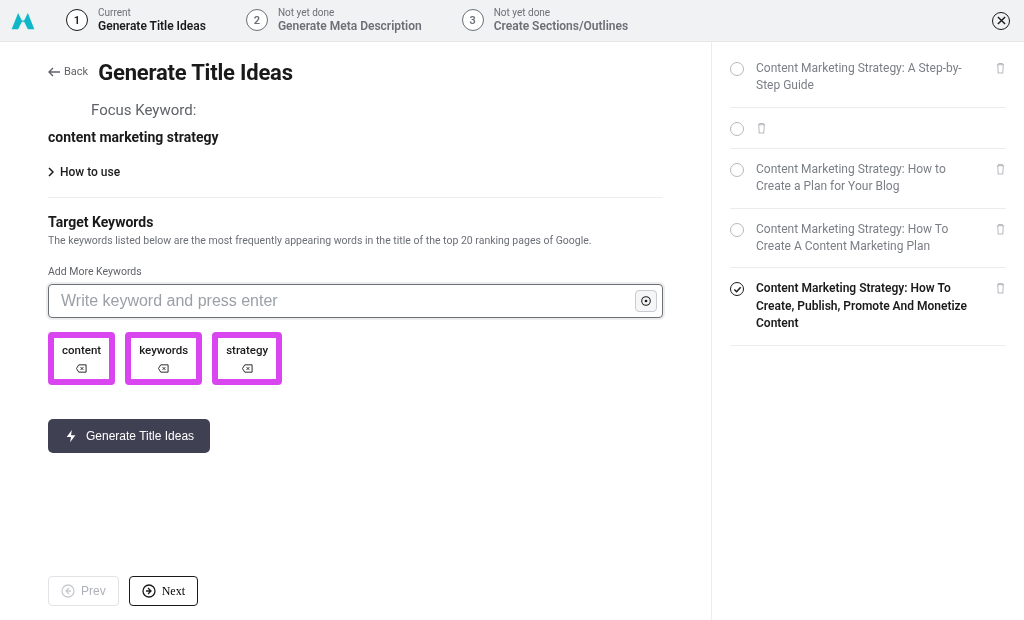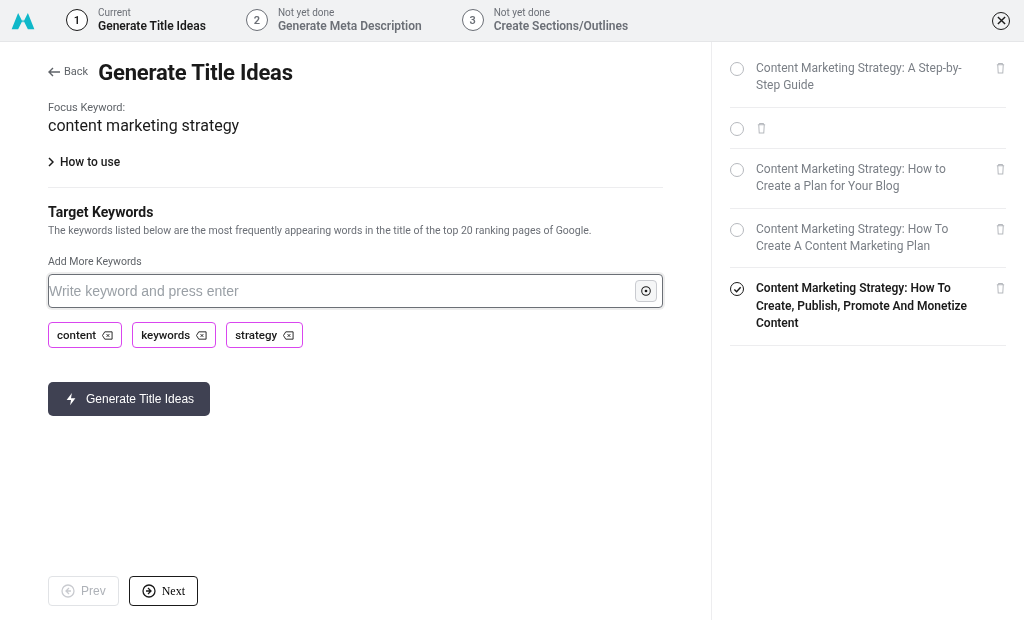--- a/index.html
+++ b/index.html
@@ -23,39 +23,39 @@
   
   .wrap { display: flex; height: 578px; }
   .left { flex: 1; padding: 18px 48px 12px 48px; position: relative; border-right: 1px solid #ededef; }
   .right { width: 312px; padding: 18px 18px 0 18px; overflow-y: auto; }
 
   .back { display: inline-flex; align-items: center; gap: 4px; font-size: 11px; color: #5f6368; cursor: pointer; margin-bottom: 2px; }
   .back svg { width: 12px; height: 10px; }
   .title-row { display: flex; align-items: center; gap: 10px; margin-bottom: 16px; }
   h1 { font-size: 22px; font-weight: 700; letter-spacing: -0.2px; }
 
-  .focus-label { font-size: 11px; color: #5f6368; }
-  .focus-value { font-size: 16px; font-weight: 400; margin-top: 2px; }
+  .focus-label { font-size: 15px; color: #5f6368; margin-left: 43px; }
+  .focus-value { font-size: 14px; font-weight: 700; margin-top: 10px; }
 
   .howto { display: flex; align-items: center; gap: 6px; font-size: 12px; font-weight: 500; margin-top: 20px; padding-bottom: 18px; border-bottom: 1px solid #ededef; cursor: pointer; }
   .howto svg { width: 6px; height: 10px; }
 
   .section { margin-top: 16px; }
   .section h2 { font-size: 14px; font-weight: 700; margin-bottom: 4px; }
   .section .desc { font-size: 10.5px; color: #6b6f76; }
 
   .field-label { font-size: 10.5px; color: #5f6368; margin-top: 18px; margin-bottom: 6px; }
   .input-wrap { position: relative; }
-  .input-wrap input { width: 100%; height: 34px; border: 1px solid #6b6f76; border-radius: 4px; padding: 0 38px 0 0; font-size: 14px; color: #1a1a1a; outline: none; box-shadow: 0 0 0 2px rgba(26,26,26,0.08); }
+  .input-wrap input { width: 100%; height: 34px; border: 1px solid #6b6f76; border-radius: 4px; padding: 0 38px 0 12px; font-size: 16px; color: #1a1a1a; outline: none; box-shadow: 0 0 0 2px rgba(26,26,26,0.08); }
   .input-wrap input::placeholder { color: #9aa0a6; }
   .input-action { position: absolute; right: 6px; top: 50%; transform: translateY(-50%); width: 22px; height: 22px; border: 1px solid #c9cbd0; border-radius: 4px; display: flex; align-items: center; justify-content: center; cursor: pointer; background: #f5f6f7; }
   .input-action svg { width: 12px; height: 12px; }
 
   .chips { display: flex; gap: 10px; margin-top: 14px; flex-wrap: wrap; }
-  .chip { display: inline-flex; align-items: center; gap: 6px; border: 1px solid #d946ef; border-radius: 4px; padding: 5px 8px; font-size: 11.5px; font-weight: 500; cursor: default; background: #fff; }
+  .chip { display: inline-flex; align-items: center; gap: 6px; border: 6px solid #d946ef; border-radius: 4px; padding: 5px 8px; font-size: 11.5px; font-weight: 500; cursor: default; background: #fff; flex-direction: column; }
   .chip .x { cursor: pointer; display: inline-flex; }
   .chip .x svg { width: 11px; height: 11px; }
 
   .gen-btn { margin-top: 34px; display: inline-flex; align-items: center; gap: 8px; background: #3f4152; color: #fff; border: none; border-radius: 5px; height: 34px; padding: 0 16px; font-size: 12px; font-weight: 500; cursor: pointer; }
   .gen-btn svg { width: 14px; height: 14px; }
 
   .fineprint { font-size: 9.5px; color: #6b6f76; margin-top: 10px; line-height: 1.5; }
   .fineprint .num { color: #3a86e8; }
 
   .footer { position: absolute; bottom: 14px; left: 48px; display: flex; gap: 10px; }

